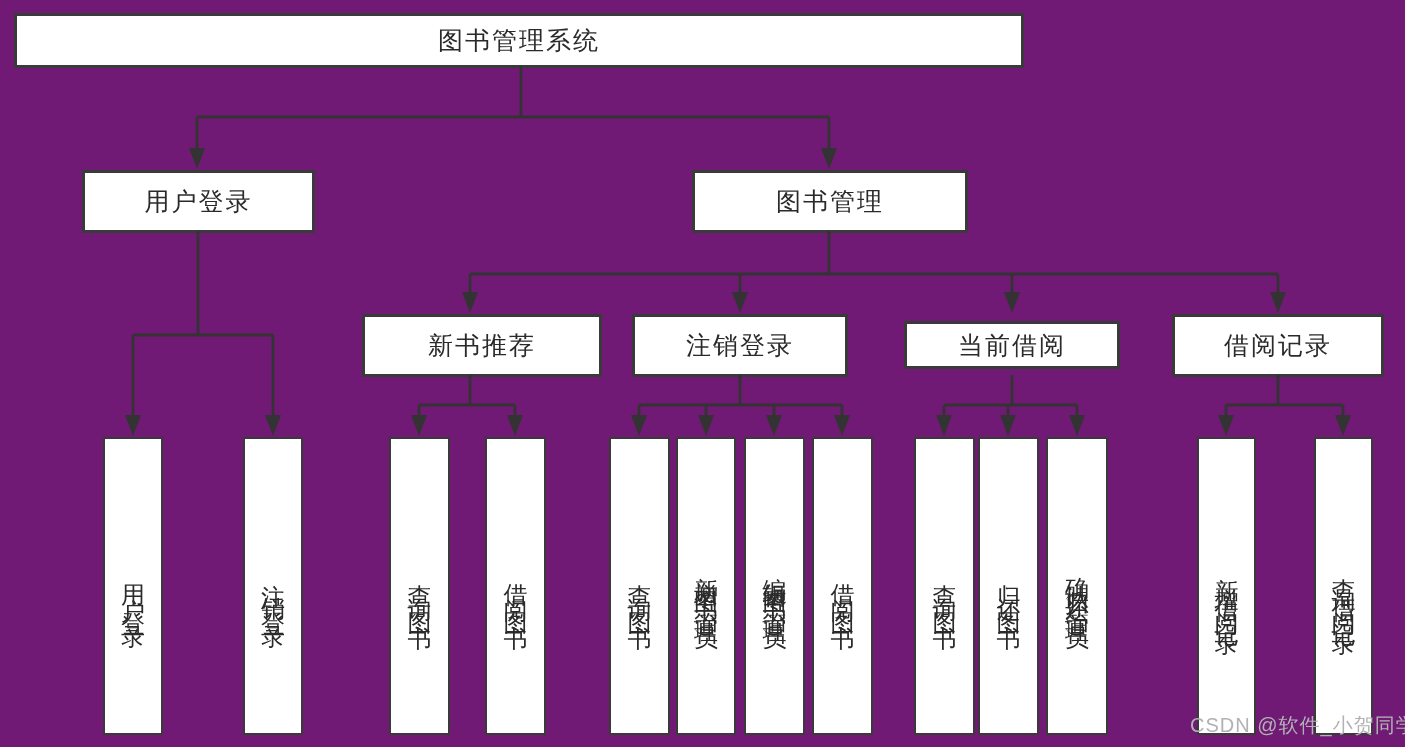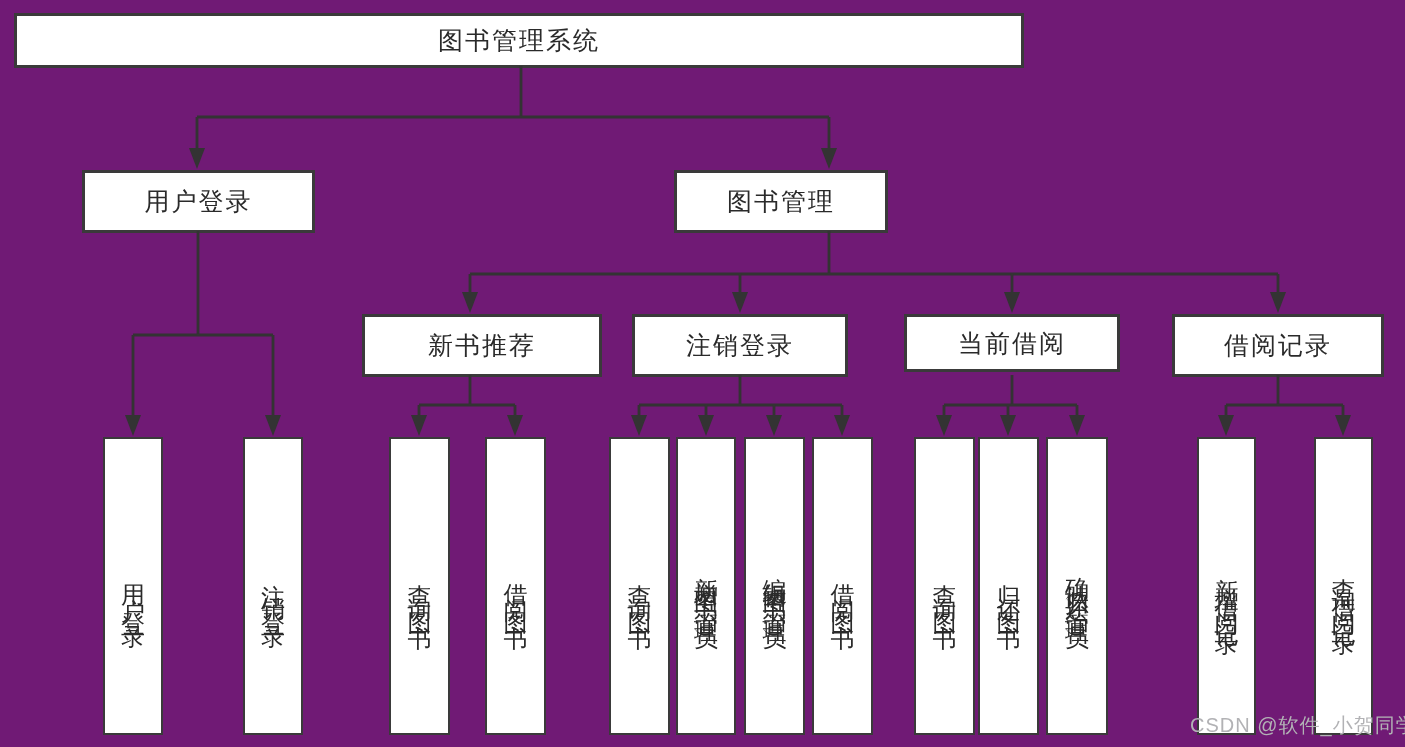--- a/index.html
+++ b/index.html
@@ -108,31 +108,31 @@
     </g>
   </svg>
 
   <div class="box" style="left:14px;top:13px;width:1010px;height:55px">
     <span class="hlabel">图书管理系统</span>
   </div>
 
   <div class="box" style="left:82px;top:170px;width:233px;height:63px">
     <span class="hlabel">用户登录</span>
   </div>
-  <div class="box" style="left:674px;top:170px;width:214px;height:63px">
+  <div class="box" style="left:692px;top:170px;width:276px;height:63px">
     <span class="hlabel">图书管理</span>
   </div>
 
   <div class="box" style="left:362px;top:314px;width:240px;height:63px">
     <span class="hlabel">新书推荐</span>
   </div>
   <div class="box" style="left:632px;top:314px;width:216px;height:63px">
     <span class="hlabel">注销登录</span>
   </div>
-  <div class="box" style="left:904px;top:314px;width:216px;height:58px">
+  <div class="box" style="left:904px;top:321px;width:216px;height:48px">
     <span class="hlabel">当前借阅</span>
   </div>
   <div class="box" style="left:1172px;top:314px;width:212px;height:63px">
     <span class="hlabel">借阅记录</span>
   </div>
 
   <div class="box l4 v4" style="left:103px;top:437px;width:60px;height:298px">
     <span class="vlabel">用户登录</span>
   </div>
   <div class="box l4 v4" style="left:243px;top:437px;width:60px;height:298px">

